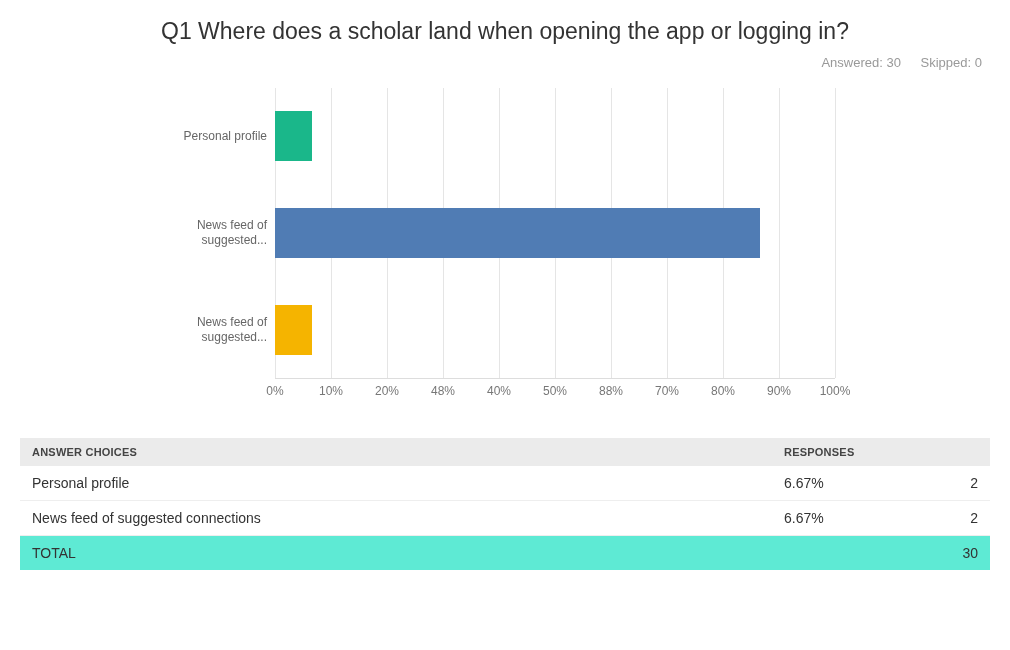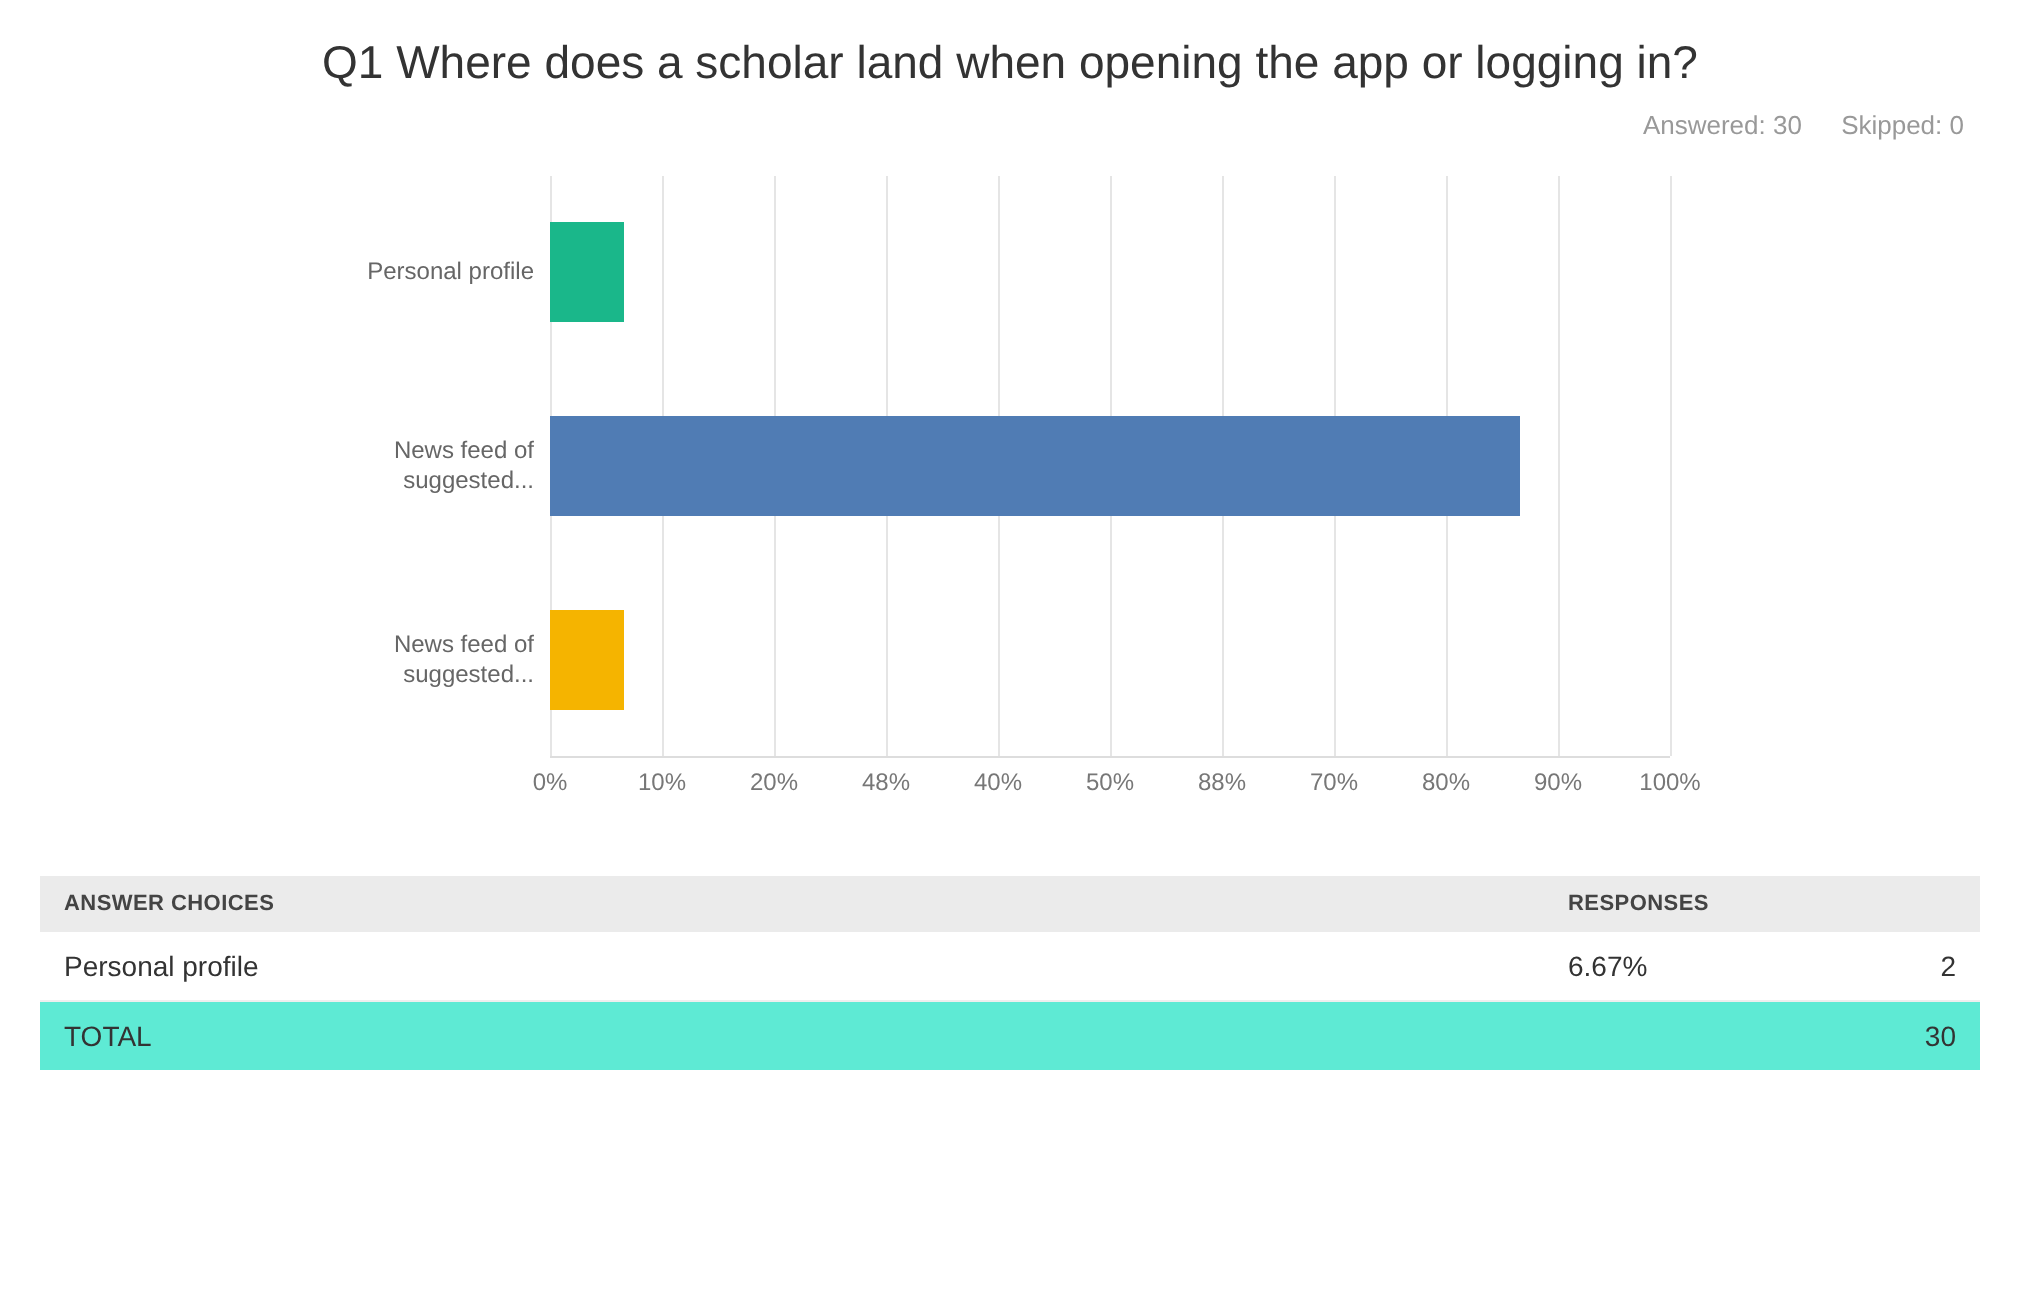--- a/index.html
+++ b/index.html
@@ -152,20 +152,25 @@
         <th>ANSWER CHOICES</th>
         <th colspan="2">RESPONSES</th>
       </tr>
     </thead>
     <tbody id="tbody">
         <tr>
           <td>Personal profile</td>
           <td class="pct">6.67%</td>
           <td class="num">2</td>
         </tr>
+        <tr>
+          <td>News feed of suggested connections</td>
+          <td class="pct">6.67%</td>
+          <td class="num">2</td>
+        </tr>
         <tr class="total">
           <td>TOTAL</td>
           <td class="pct"></td>
           <td class="num">30</td>
         </tr>
       </tbody>
   </table>
 </div>
 
 </body></html>

